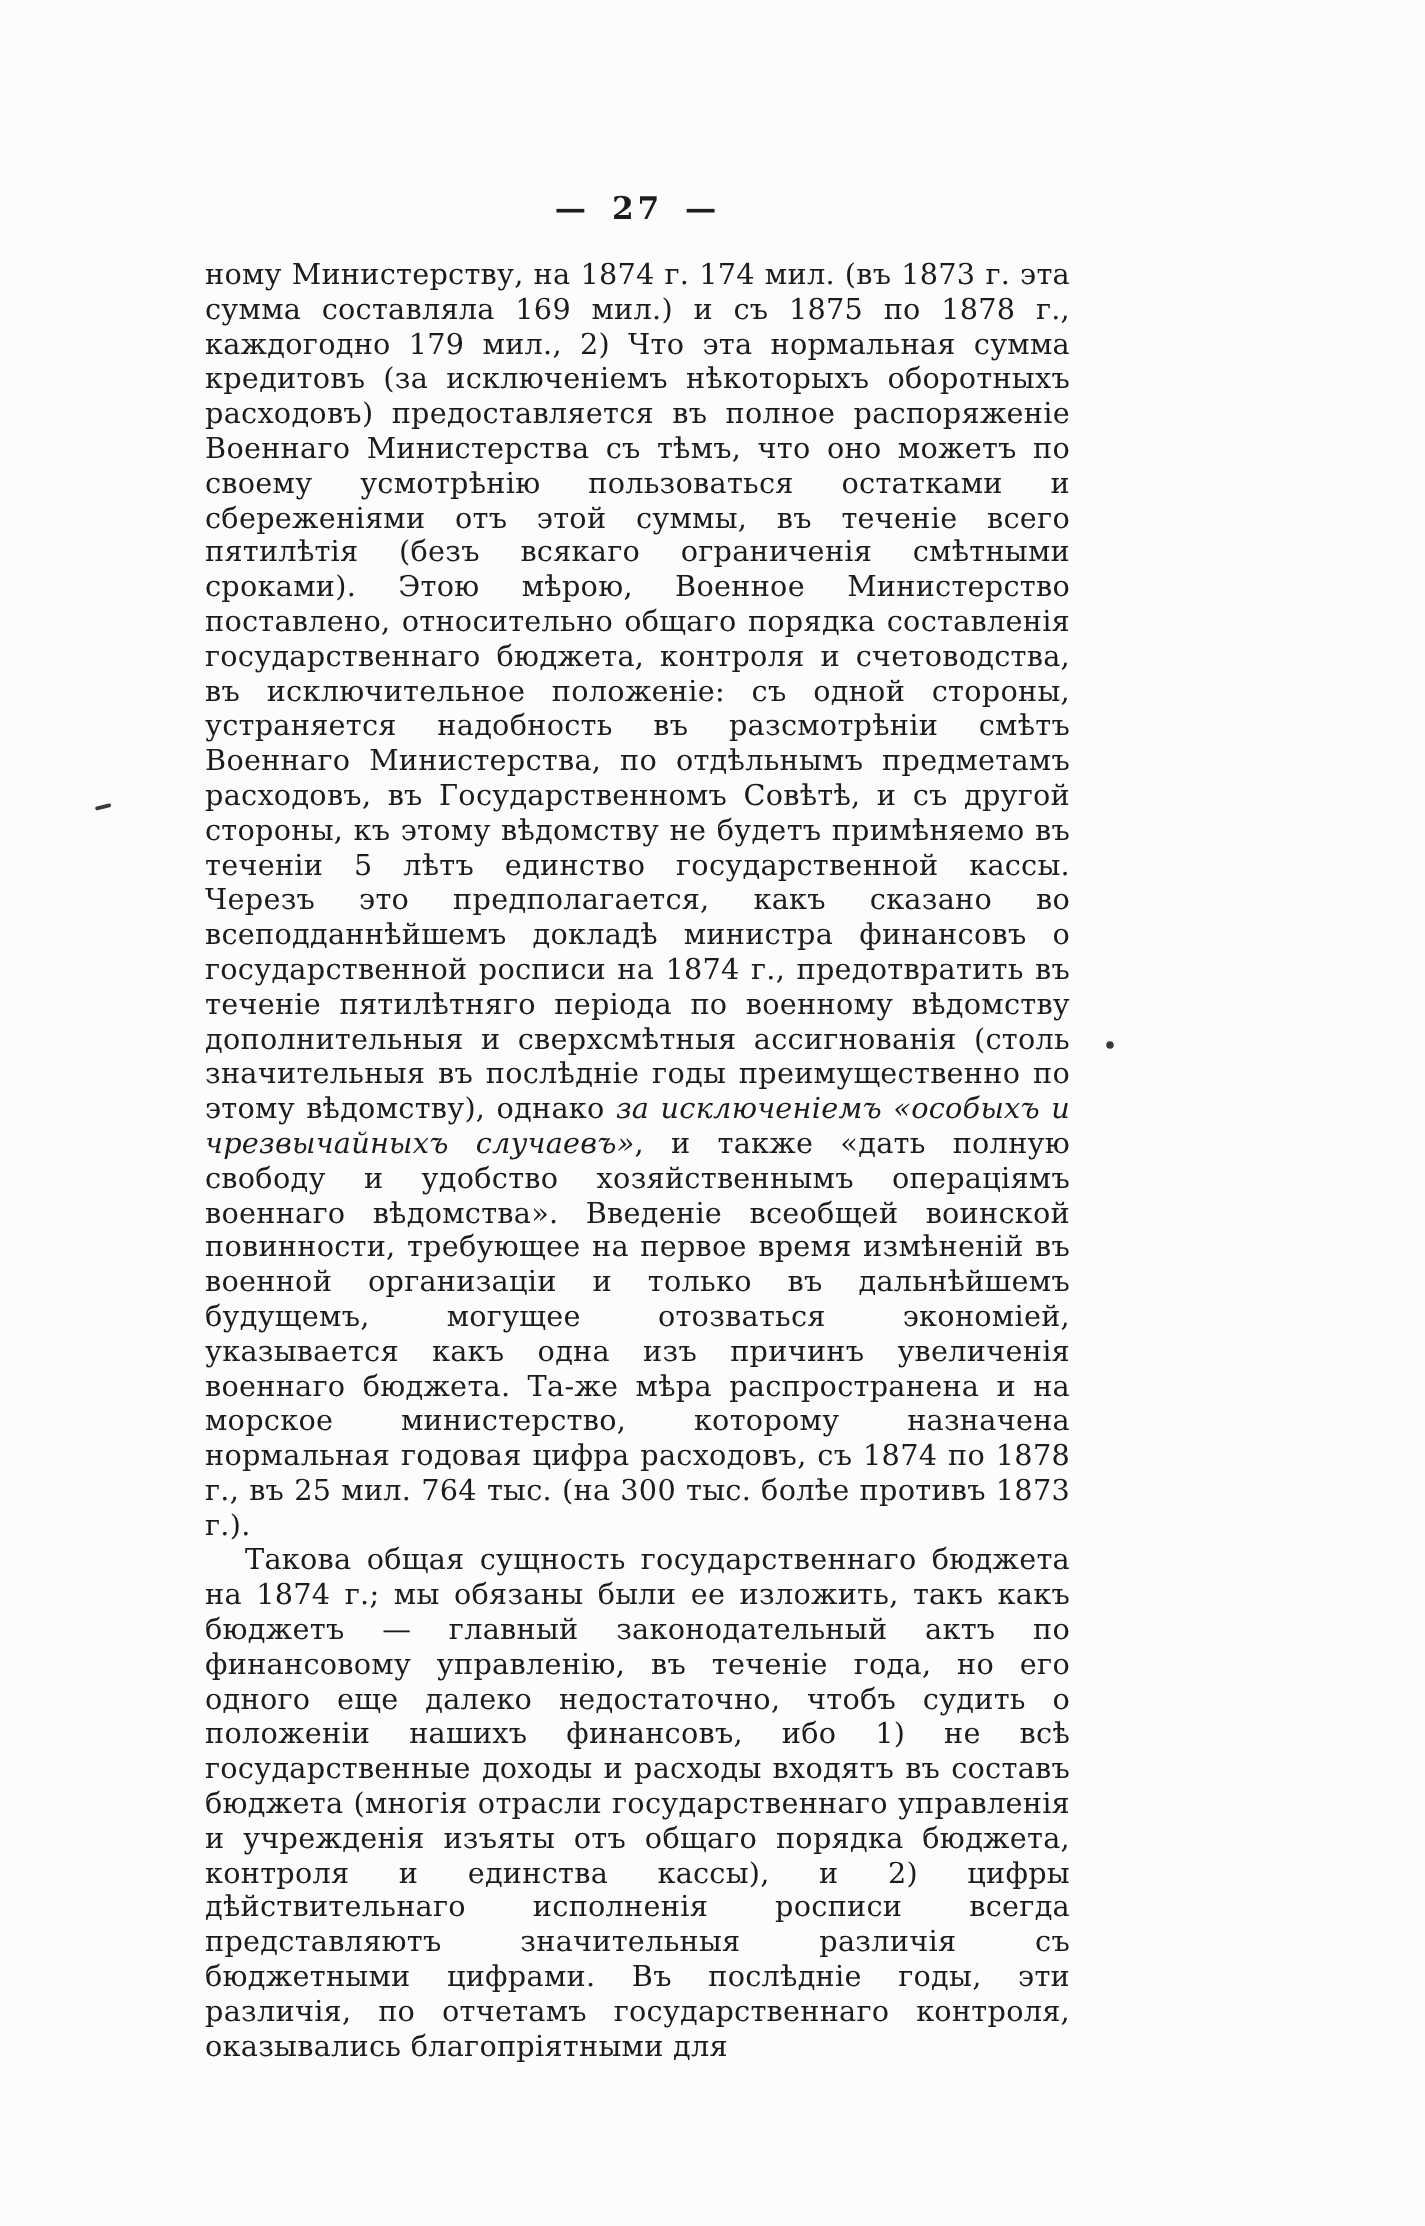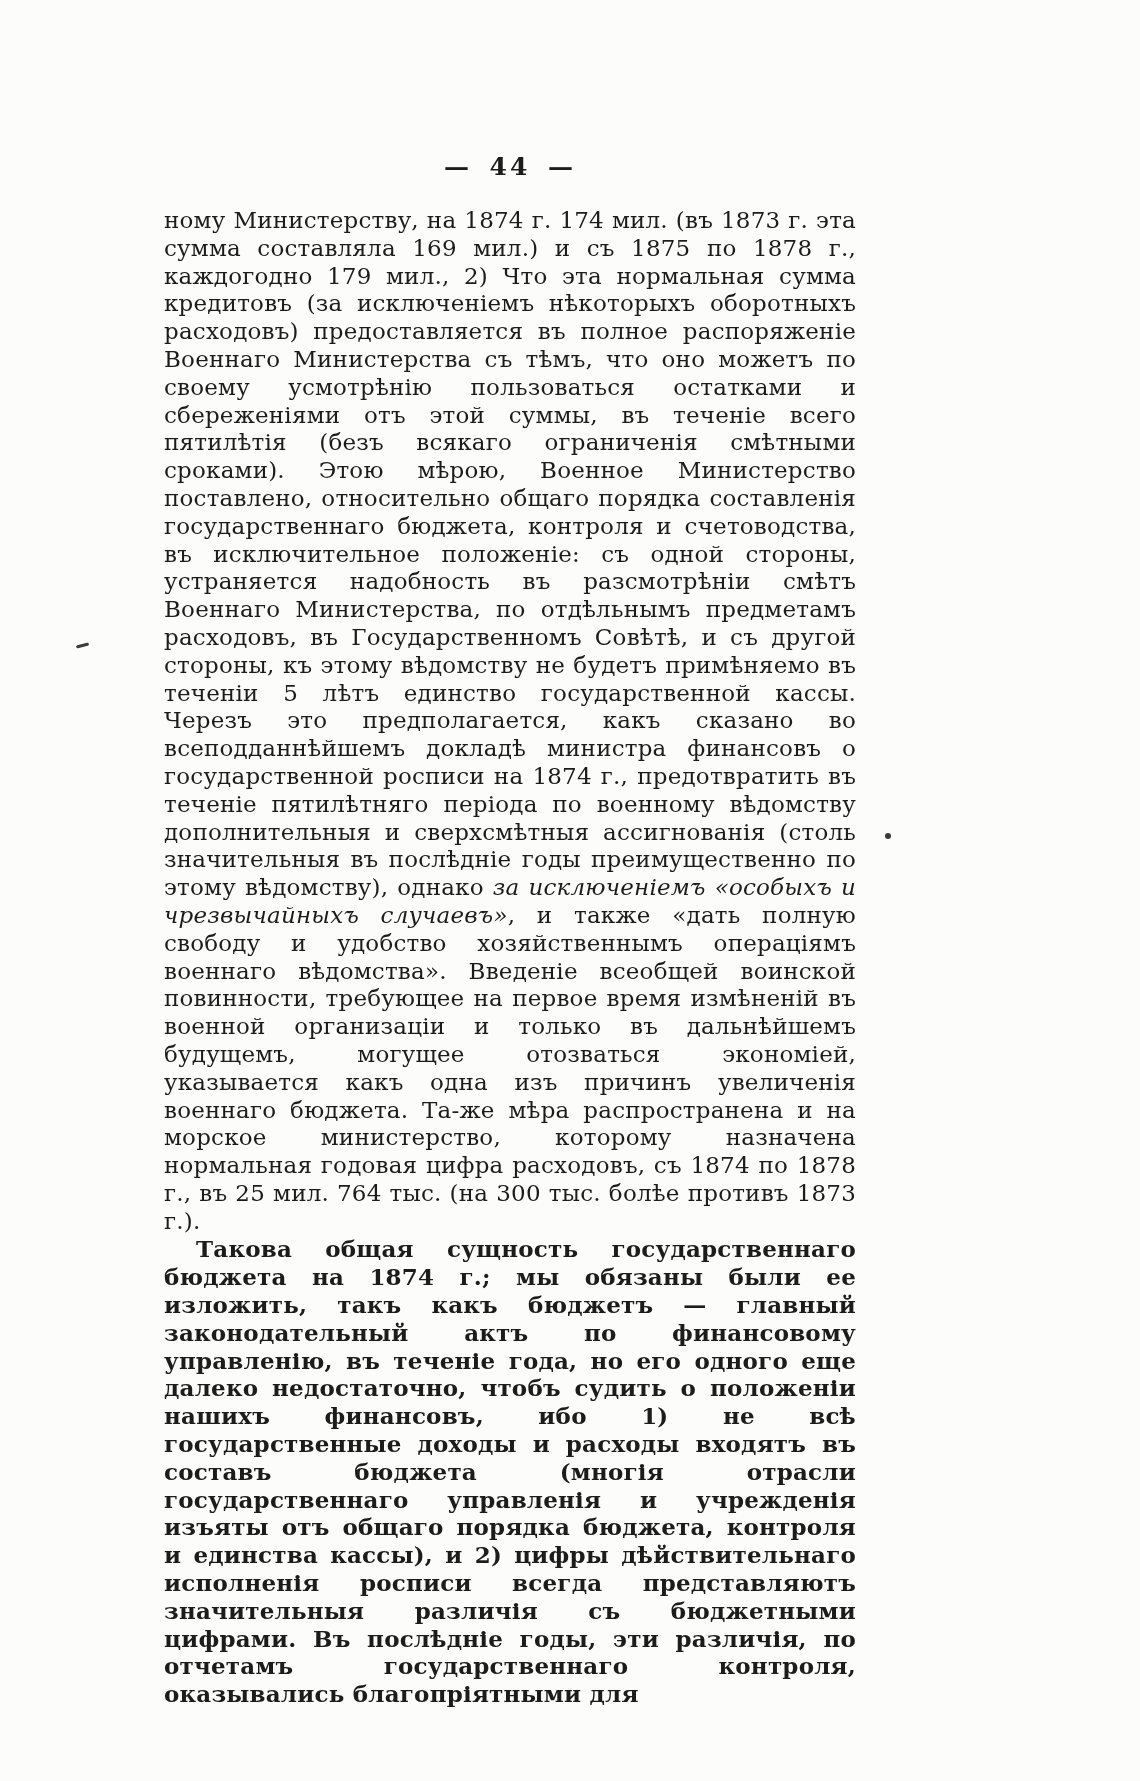--- a/index.html
+++ b/index.html
@@ -34,21 +34,20 @@
       line-height: 27.8px;
       text-align: justify;
       letter-spacing: 0.2px;
     }
     .body-text p {
       margin: 0;
       padding: 0;
     }
     .para-indent {
       text-indent: 32px;
-      font-weight: bold;
     }
     .italic {
       font-style: italic;
     }
     .artifact {
       position: absolute;
       background: #3a3a38;
     }
     .artifact-dash {
       width: 13px;
@@ -59,21 +58,21 @@
     .artifact-dot {
       width: 6px;
       height: 6px;
       border-radius: 50%;
     }
   </style>
 </head>
 <body>
 
 <div class="page">
-  <div class="page-number">— 44 —</div>
+  <div class="page-number">— 27 —</div>
 
   <div class="body-text">
     <p><span>ному Министерству, на 1874 г. 174 мил. (въ 1873 г. эта сумма составляла 169 мил.) и съ 1875 по 1878 г., каждогодно 179 мил., 2) Что эта нормальная сумма кредитовъ (за исключеніемъ нѣкоторыхъ оборотныхъ расходовъ) предоставляется въ полное распоряженіе Военнаго Министерства съ тѣмъ, что оно можетъ по своему усмотрѣнію пользоваться остатками и сбереженіями отъ этой суммы, въ теченіе всего пятилѣтія (безъ всякаго ограниченія смѣтными сроками). Этою мѣрою, Военное Министерство поставлено, относительно общаго порядка составленія государственнаго бюджета, контроля и счетоводства, въ исключительное положеніе: съ одной стороны, устраняется надобность въ разсмотрѣніи смѣтъ Военнаго Министерства, по отдѣльнымъ предметамъ расходовъ, въ Государственномъ Совѣтѣ, и съ другой стороны, къ этому вѣдомству не будетъ примѣняемо въ теченіи 5 лѣтъ единство государственной кассы. Черезъ это предполагается, какъ сказано во всеподданнѣйшемъ докладѣ министра финансовъ о государственной росписи на 1874 г., предотвратить въ теченіе пятилѣтняго періода по военному вѣдомству дополнительныя и сверхсмѣтныя ассигнованія (столь значительныя въ послѣдніе годы преимущественно по этому вѣдомству), однако </span><span class="italic">за исключеніемъ «особыхъ и чрезвычайныхъ случаевъ»</span><span>, и также «дать полную свободу и удобство хозяйственнымъ операціямъ военнаго вѣдомства». Введеніе всеобщей воинской повинности, требующее на первое время измѣненій въ военной организаціи и только въ дальнѣйшемъ будущемъ, могущее отозваться экономіей, указывается какъ одна изъ причинъ увеличенія военнаго бюджета. Та-же мѣра распространена и на морское министерство, которому назначена нормальная годовая цифра расходовъ, съ 1874 по 1878 г., въ 25 мил. 764 тыс. (на 300 тыс. болѣе противъ 1873 г.).</span></p>
 
     <p class="para-indent">Такова общая сущность государственнаго бюджета на 1874 г.; мы обязаны были ее изложить, такъ какъ бюджетъ — главный законодательный актъ по финансовому управленію, въ теченіе года, но его одного еще далеко недостаточно, чтобъ судить о положеніи нашихъ финансовъ, ибо 1) не всѣ государственные доходы и расходы входятъ въ составъ бюджета (многія отрасли государственнаго управленія и учрежденія изъяты отъ общаго порядка бюджета, контроля и единства кассы), и 2) цифры дѣйствительнаго исполненія росписи всегда представляютъ значительныя различія съ бюджетными цифрами. Въ послѣдніе годы, эти различія, по отчетамъ государственнаго контроля, оказывались благопріятными для</p>
   </div>
 </div>
 
 <div class="artifact artifact-dash" style="left:76px; top:644px;"></div>
 

